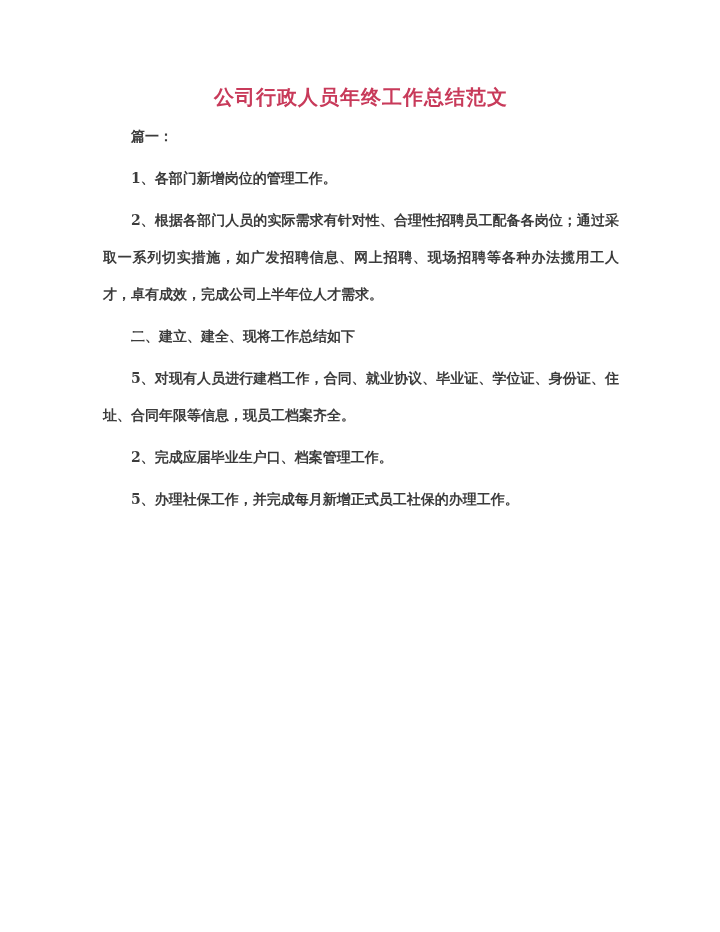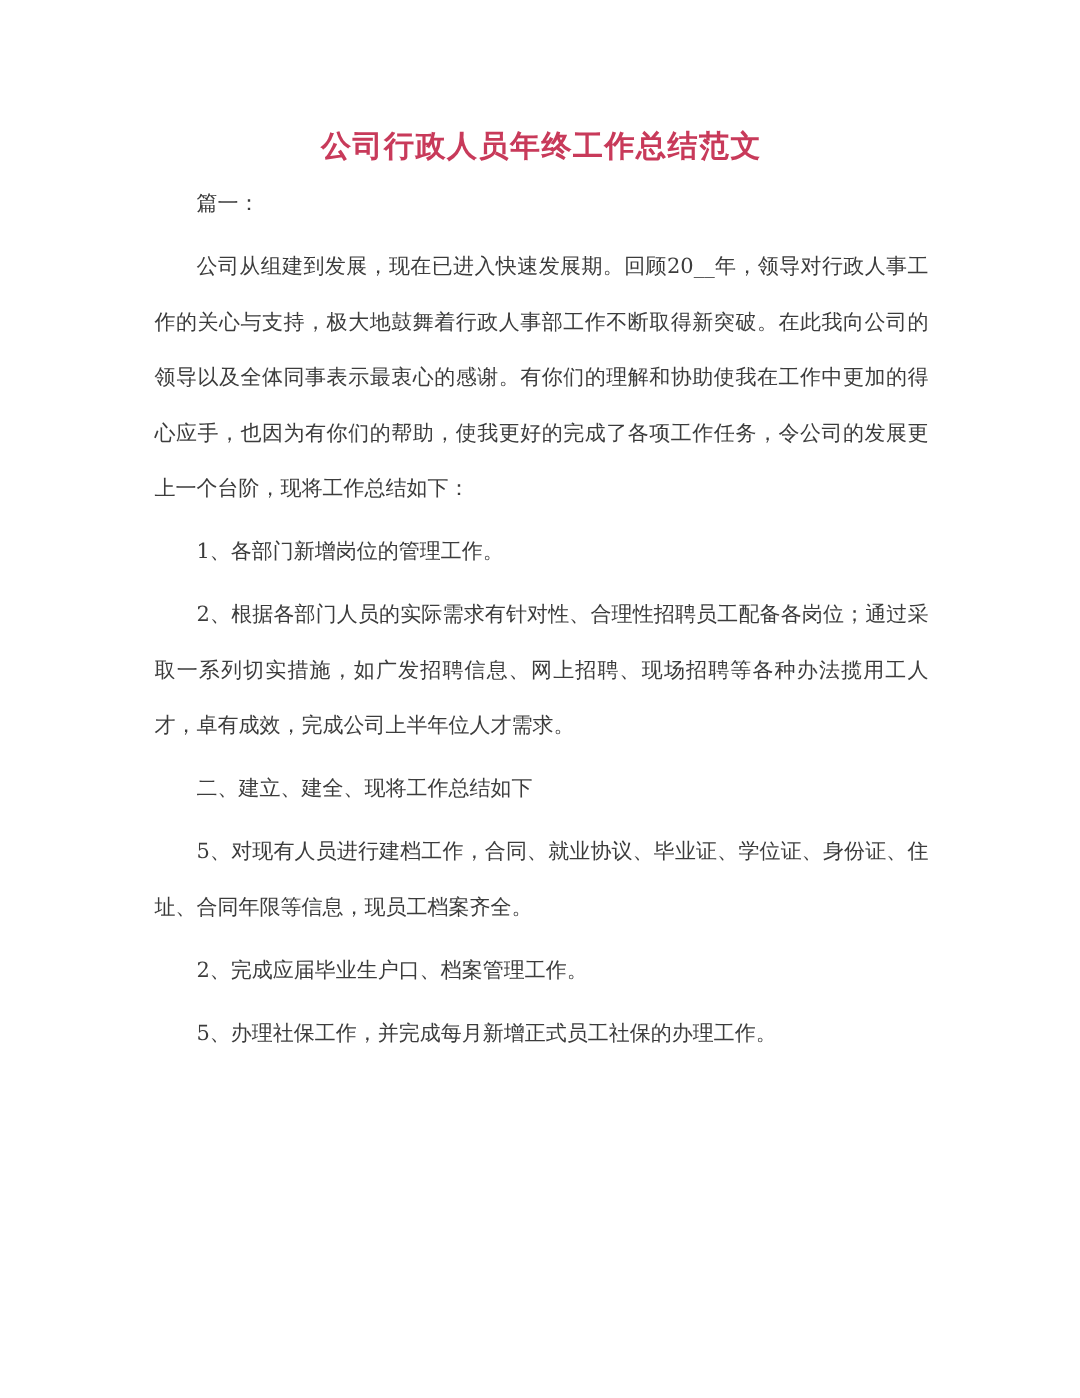--- a/index.html
+++ b/index.html
@@ -31,29 +31,29 @@
   }
   .para {
     margin: 0 0 5px 0;
     font-size: 14px;
     line-height: 37px;
     color: #3c3c3c;
     text-align: justify;
     text-justify: inter-ideograph;
     text-indent: 2em;
     word-break: break-all;
+    font-weight: bold;
   }
 </style>
 </head>
 <body>
 
 <div class="page">
   <h1 class="doc-title">公司行政人员年终工作总结范文</h1>
 
   <p class="para">篇一：</p>
-  <p class="para">公司从组建到发展，现在已进入快速发展期。回顾20__年，领导对行政人事工作的关心与支持，极大地鼓舞着行政人事部工作不断取得新突破。在此我向公司的领导以及全体同事表示最衷心的感谢。有你们的理解和协助使我在工作中更加的得心应手，也因为有你们的帮助，使我更好的完成了各项工作任务，令公司的发展更上一个台阶，现将工作总结如下：</p>
   <p class="para">1、各部门新增岗位的管理工作。</p>
   <p class="para">2、根据各部门人员的实际需求有针对性、合理性招聘员工配备各岗位；通过采取一系列切实措施，如广发招聘信息、网上招聘、现场招聘等各种办法揽用工人才，卓有成效，完成公司上半年位人才需求。</p>
   <p class="para">二、建立、建全、现将工作总结如下</p>
   <p class="para">5、对现有人员进行建档工作，合同、就业协议、毕业证、学位证、身份证、住址、合同年限等信息，现员工档案齐全。</p>
   <p class="para">2、完成应届毕业生户口、档案管理工作。</p>
   <p class="para">5、办理社保工作，并完成每月新增正式员工社保的办理工作。</p>
 </div>
 
 </body></html>

